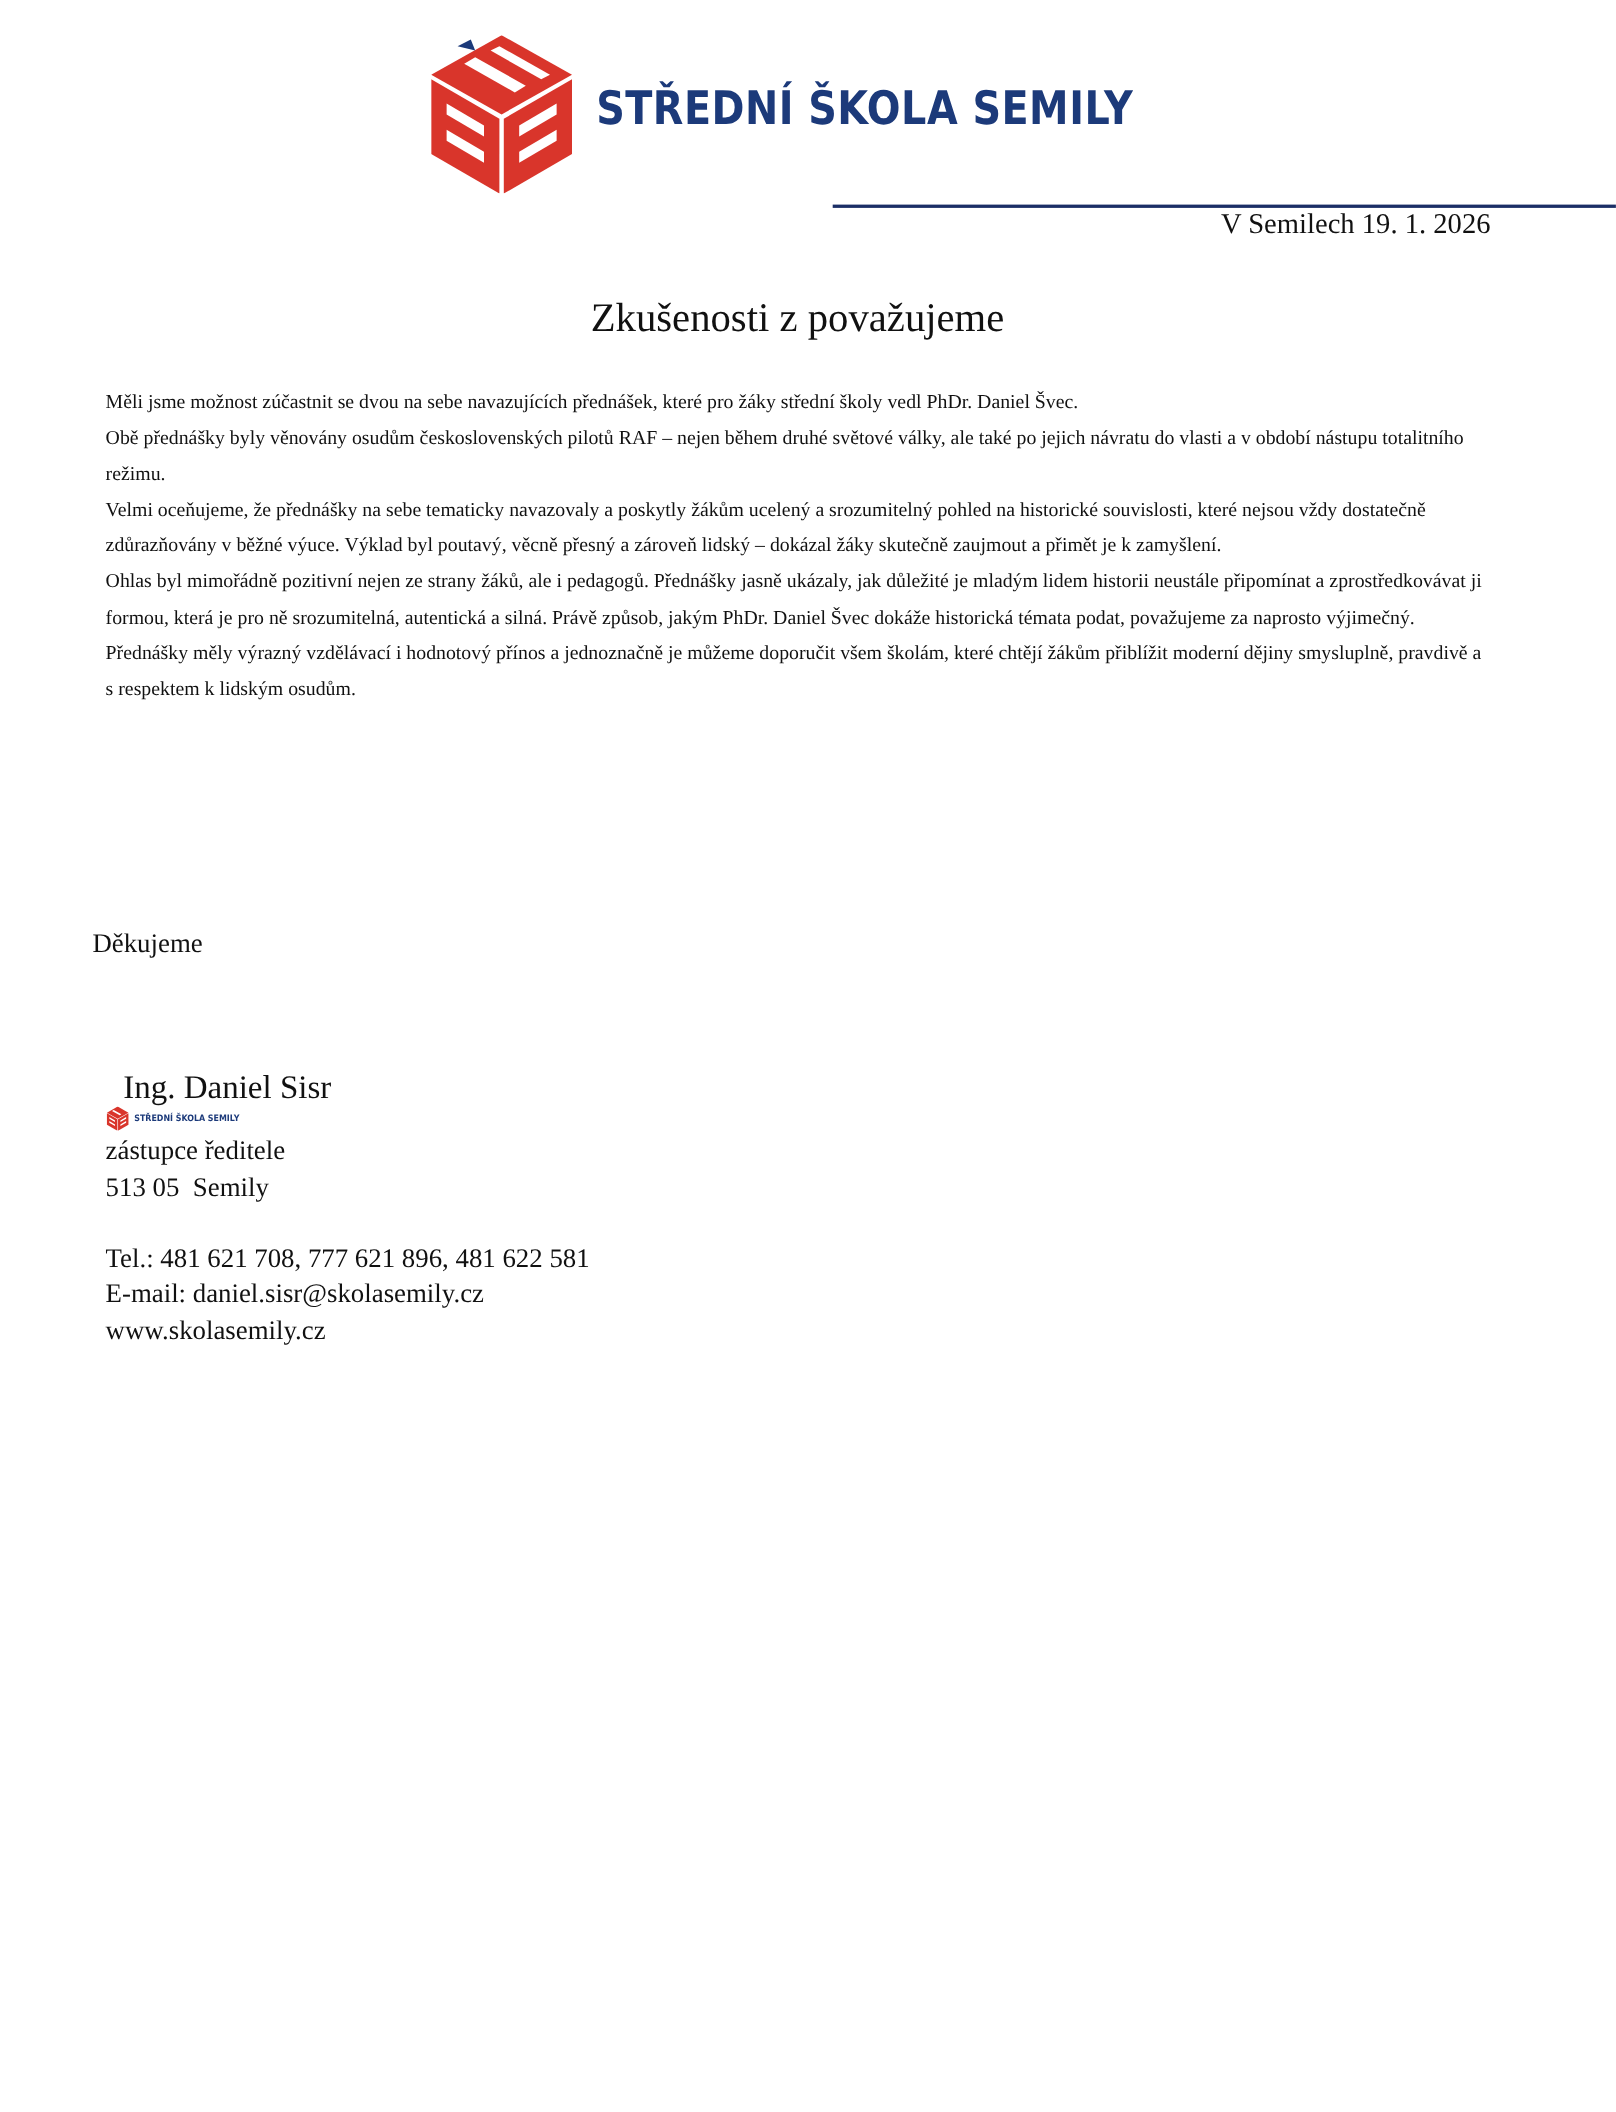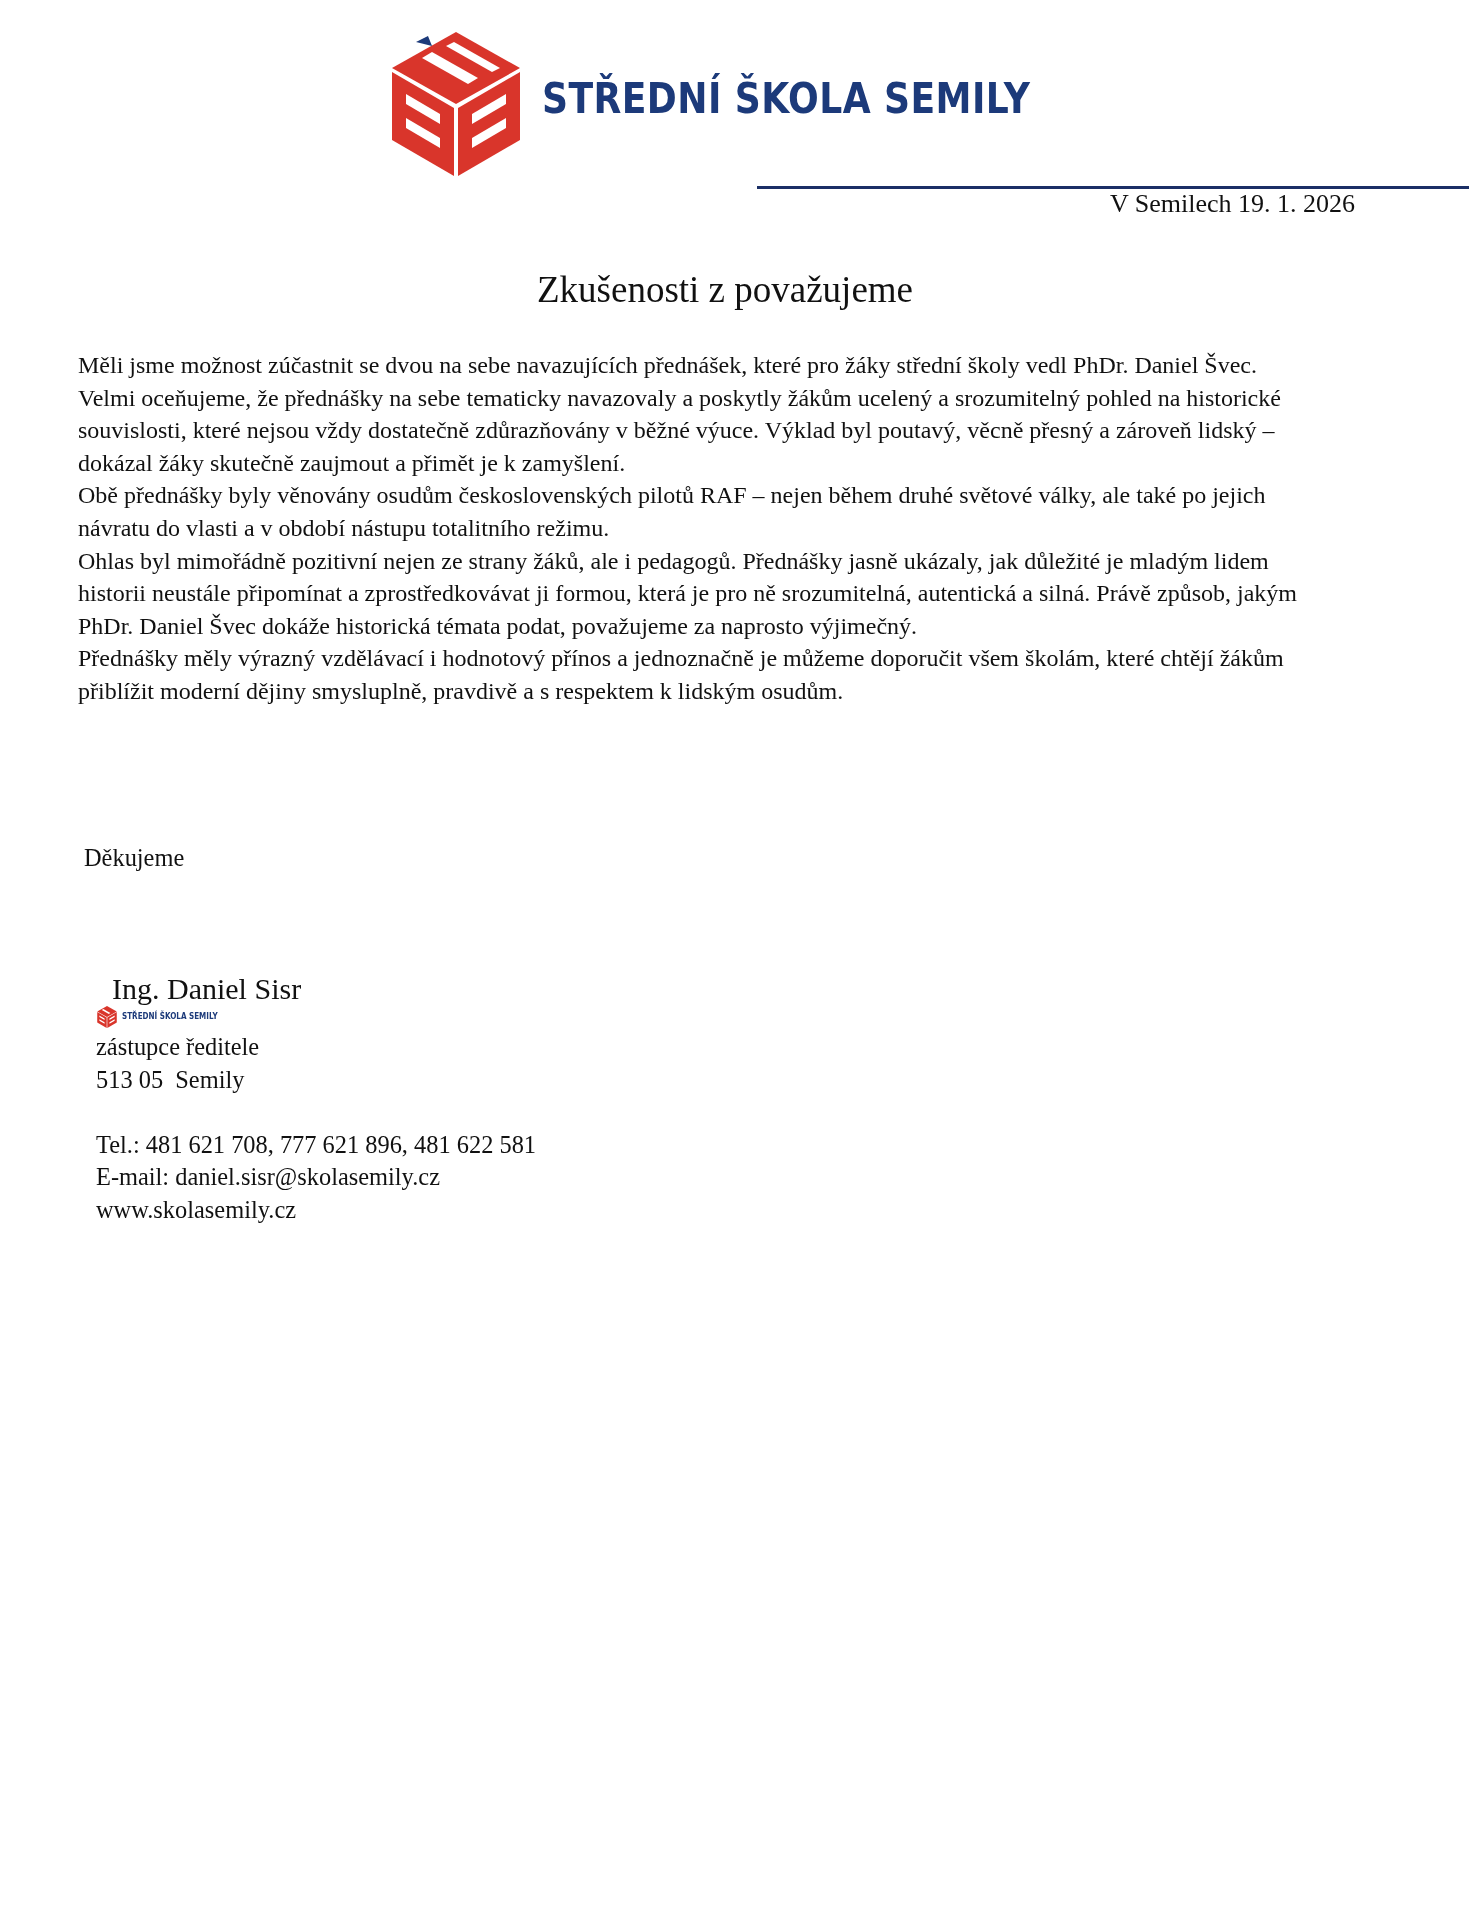--- a/index.html
+++ b/index.html
@@ -24,21 +24,21 @@
   .date {
     right: 114px; top: 188px; font-size: 26px; line-height: 32px;
     white-space: nowrap;
   }
 
   .title {
     left: 0; width: 1450px; top: 268px; text-align: center; font-size: 37px; line-height: 44px;
   }
 
   .body-text {
-    left: 78px; top: 349px; width: 1262px; font-size: 24px; line-height: 32.6px;
+    left: 96px; top: 349px; width: 1262px; font-size: 18px; line-height: 32.6px;
   }
   .body-text p { margin: 0; }
 
   .thanks { left: 84px; top: 842px; font-size: 24.4px; line-height: 32px; }
 
   .sig-name { left: 112px; top: 973px; font-size: 30px; line-height: 32px; }
 
   .sig-logo { left: 96px; top: 1006px; width: 130px; height: 24px; }
   .sig-logo-cube { position: absolute; left: 0; top: 0; width: 22px; height: 22px; }
   .sig-logo-text {
@@ -75,22 +75,22 @@
 </div>
 
 <div class="abs header-rule"></div>
 
 <div class="abs date">V Semilech 19. 1. 2026</div>
 
 <div class="abs title">Zkušenosti z považujeme</div>
 
 <div class="abs body-text">
   <p>Měli jsme možnost zúčastnit se dvou na sebe navazujících přednášek, které pro žáky střední školy vedl PhDr. Daniel Švec.</p>
+  <p>Obě přednášky byly věnovány osudům československých pilotů RAF – nejen během druhé světové války, ale také po jejich návratu do vlasti a v období nástupu totalitního režimu.</p>
   <p>Velmi oceňujeme, že přednášky na sebe tematicky navazovaly a poskytly žákům ucelený a srozumitelný pohled na historické souvislosti, které nejsou vždy dostatečně zdůrazňovány v běžné výuce. Výklad byl poutavý, věcně přesný a zároveň lidský – dokázal žáky skutečně zaujmout a přimět je k zamyšlení.</p>
-  <p>Obě přednášky byly věnovány osudům československých pilotů RAF – nejen během druhé světové války, ale také po jejich návratu do vlasti a v období nástupu totalitního režimu.</p>
   <p>Ohlas byl mimořádně pozitivní nejen ze strany žáků, ale i pedagogů. Přednášky jasně ukázaly, jak důležité je mladým lidem historii neustále připomínat a zprostředkovávat ji formou, která je pro ně srozumitelná, autentická a silná. Právě způsob, jakým PhDr. Daniel Švec dokáže historická témata podat, považujeme za naprosto výjimečný.</p>
   <p>Přednášky měly výrazný vzdělávací i hodnotový přínos a jednoznačně je můžeme doporučit všem školám, které chtějí žákům přiblížit moderní dějiny smysluplně, pravdivě a s respektem k lidským osudům.</p>
 </div>
 
 <div class="abs thanks">Děkujeme</div>
 
 <div class="abs sig-name">Ing. Daniel Sisr</div>
 
 <div class="abs sig-logo">
   <svg class="sig-logo-cube" viewBox="0 0 128 144">

